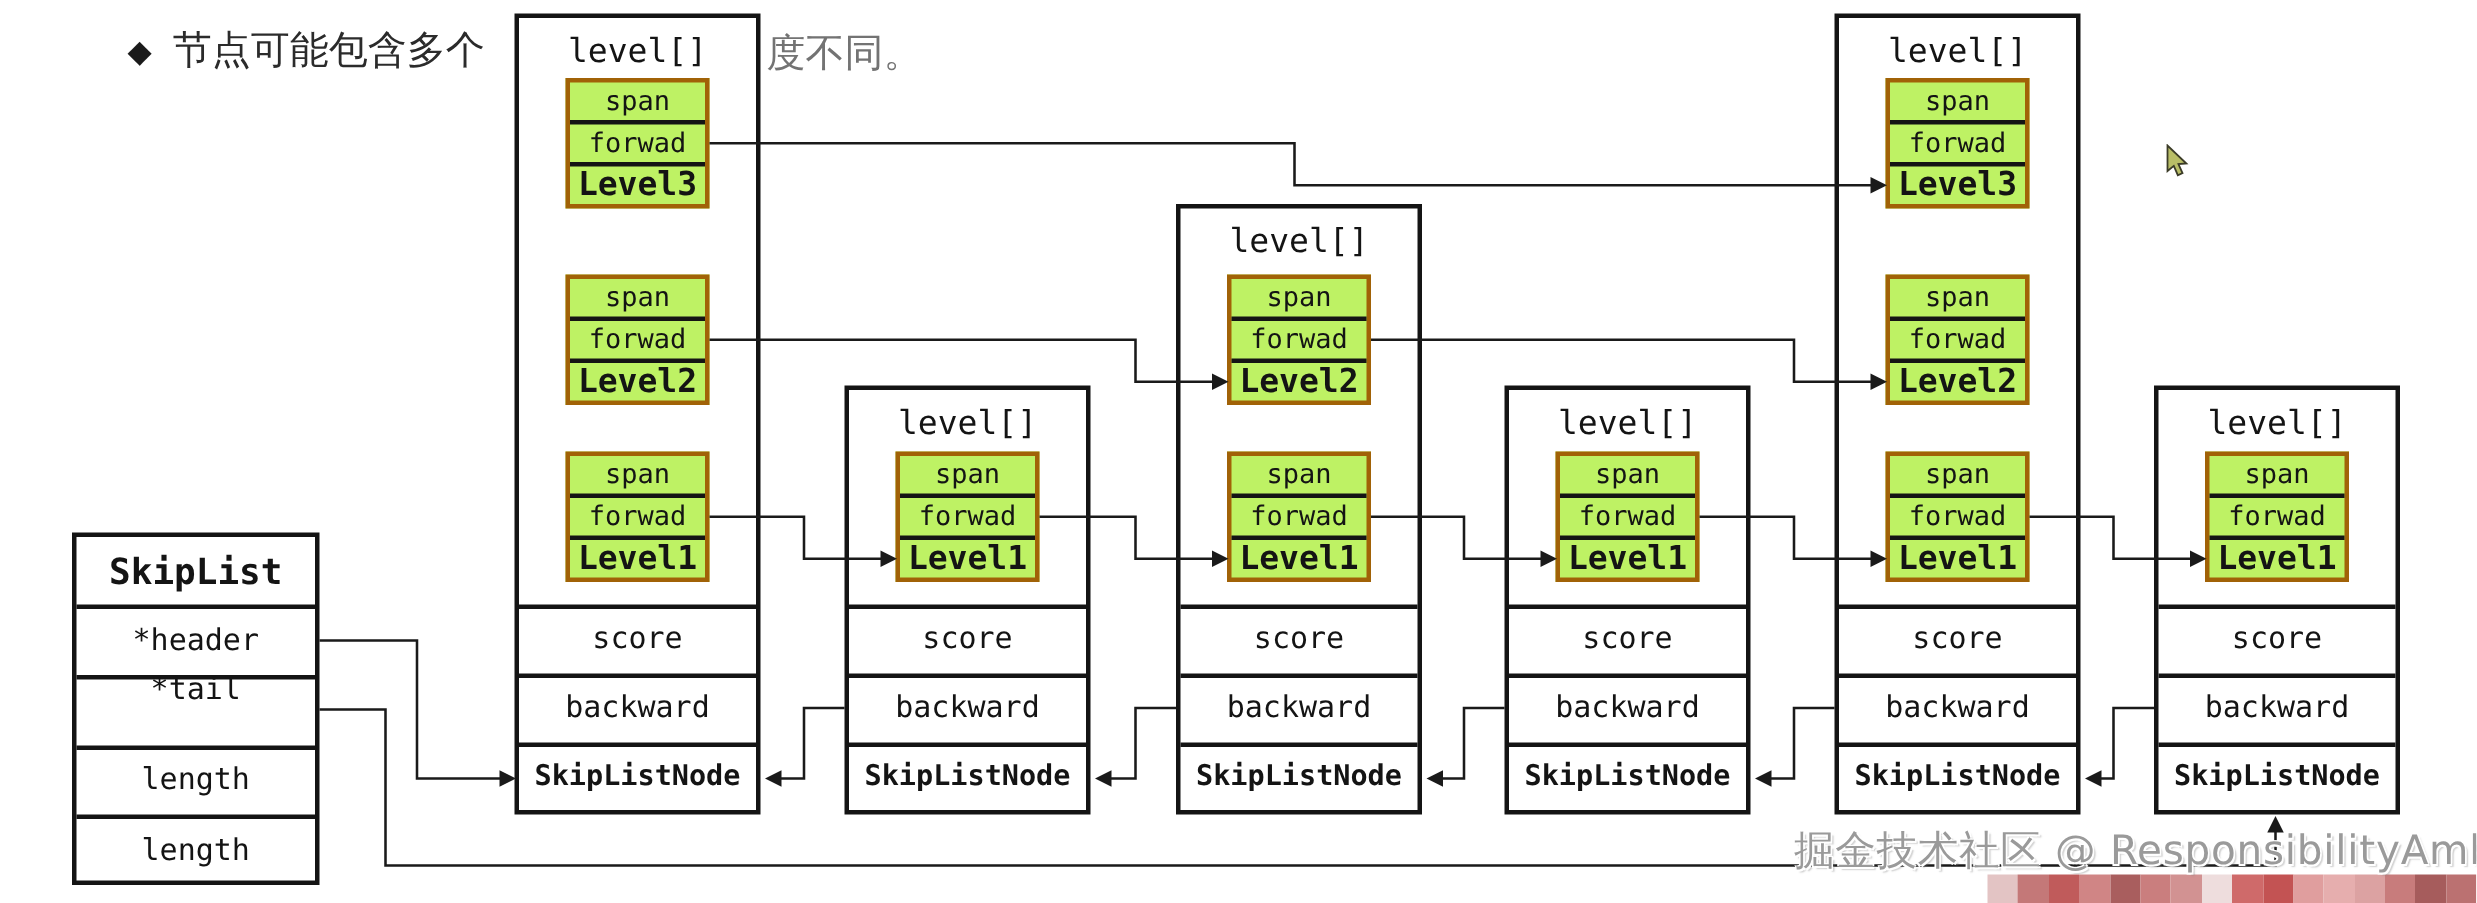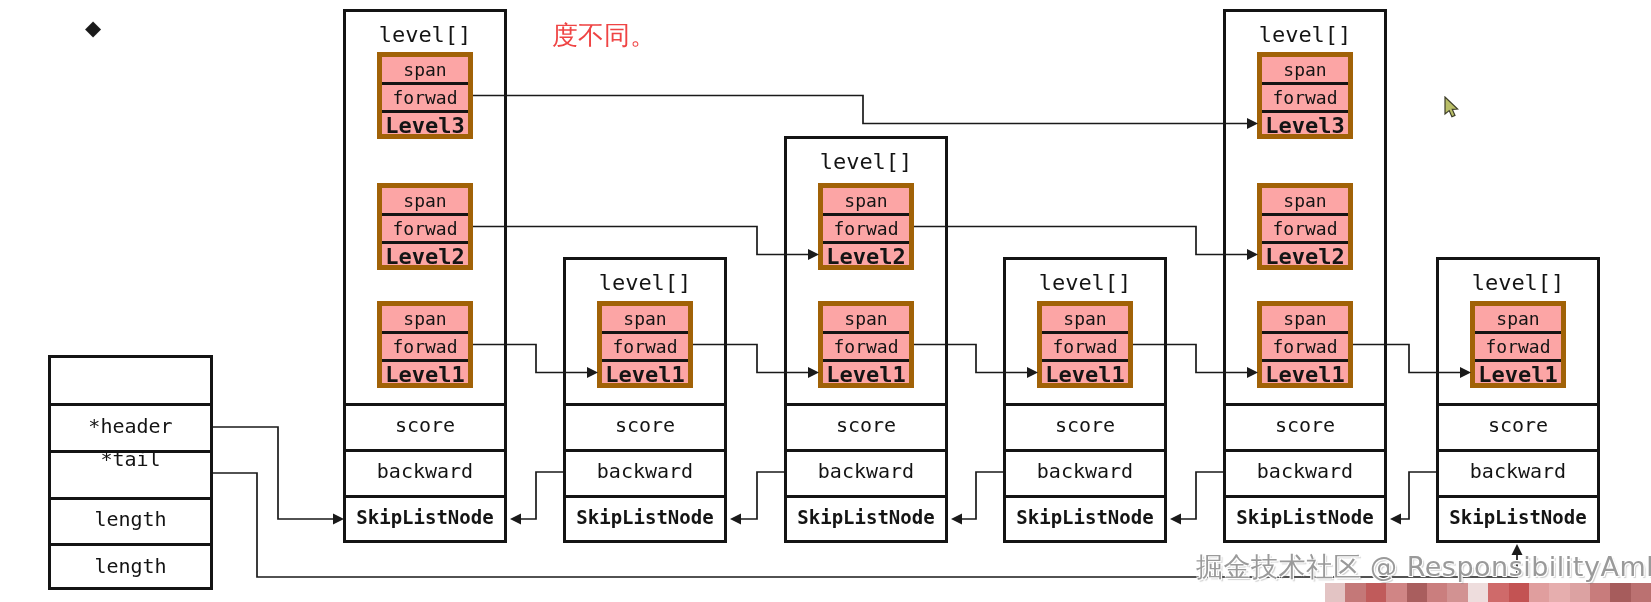--- a/index.html
+++ b/index.html
@@ -2,27 +2,27 @@
 <html><head>
 <meta charset="utf-8">
 <style>
   html,body{margin:0;padding:0;background:#fff;}
   .stage{position:relative;width:1651px;height:602px;background:#ffffff;overflow:hidden;
          font-family:"DejaVu Sans Mono","Liberation Mono",monospace;color:#111;}
   .heading{position:absolute;left:85px;top:16px;display:flex;align-items:center;gap:14px;
            font-family:"DejaVu Sans","Liberation Sans",sans-serif;font-size:26px;color:#2b2b2b;z-index:1;}
   .heading .bullet{font-size:21px;color:#1a1a1a;}
   .heading-right{position:absolute;left:511px;top:18px;font-family:"DejaVu Sans","Liberation Sans",sans-serif;
-           font-size:26px;color:#ef4444;z-index:1;margin-left:41px;}
+           font-size:26px;color:#737373;z-index:1;}
   .box{position:absolute;background:#fff;border:3px solid #141414;box-sizing:border-box;z-index:2;}
   .node-title{position:absolute;left:0;right:0;text-align:center;font-size:22px;color:#141414;}
   .hsep{position:absolute;left:0;right:0;height:3px;background:#141414;}
   .rowlabel{position:absolute;left:0;right:0;text-align:center;font-size:20px;color:#141414;}
   .rowlabel.bold{font-weight:bold;font-size:19px;}
-  .group{position:absolute;border:5px solid #a16207;box-sizing:border-box;background:#fca5a5;}
+  .group{position:absolute;border:3px solid #a16207;box-sizing:border-box;background:#bef264;}
   .gcell{height:25px;line-height:25px;text-align:center;font-size:18px;color:#141414;overflow:hidden;}
   .gcell + .gcell{border-top:3px solid #141414;text-align:center;}
   .gcell.levelname{font-weight:bold;font-size:22px;}
   .sl-title{position:absolute;left:0;right:0;text-align:center;font-weight:bold;font-size:24px;color:#141414;}
   .sl-field{position:absolute;left:0;right:0;text-align:center;font-size:20px;color:#141414;}
   svg.arrows{position:absolute;left:0;top:0;z-index:3;pointer-events:none;}
   .watermark{position:absolute;left:1196px;top:549px;z-index:4;
              font-family:"DejaVu Sans","Liberation Sans",sans-serif;font-size:27px;color:#9a9a9a;
              white-space:nowrap;letter-spacing:0.5px;
              text-shadow:-1px -1px 0 #fff,1px -1px 0 #fff,-1px 1px 0 #fff,1px 1px 0 #fff,2px 2px 1px rgba(120,120,120,.35);}
@@ -30,24 +30,26 @@
   .strip div{width:20.4px;height:19px;}
   .cursor{position:absolute;z-index:6;}
 </style>
 </head>
 <body>
 
 <div class="stage">
 
   <div class="heading">
     <span class="bullet">◆</span>
+    <span>节点可能包含多个</span>
   </div>
   <div class="heading-right">度不同。</div>
 
   <div id="skiplist-box" class="box" style="left: 48px; top: 355px; width: 165px; height: 235px;">
+      <div class="sl-title" style="top: 9px;">SkipList</div>
       <div class="hsep" style="top: 45px;"></div>
       <div class="hsep" style="top: 92px;"></div>
       <div class="hsep" style="top: 139px;"></div>
       <div class="hsep" style="top: 185px;"></div>
       <div class="sl-field" style="top: 56px;">*header</div>
       <div class="sl-field" style="top: 89px;">*tail</div>
       <div class="sl-field" style="top: 149px;">length</div>
       <div class="sl-field" style="top: 196px;">length</div>
     </div>
 

